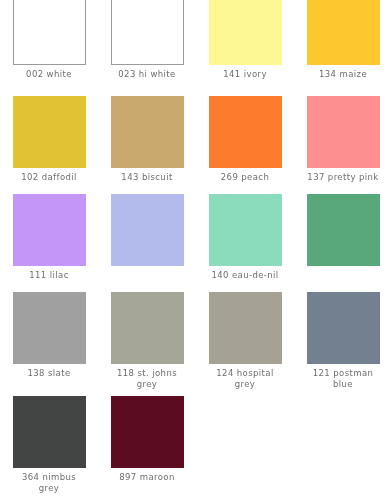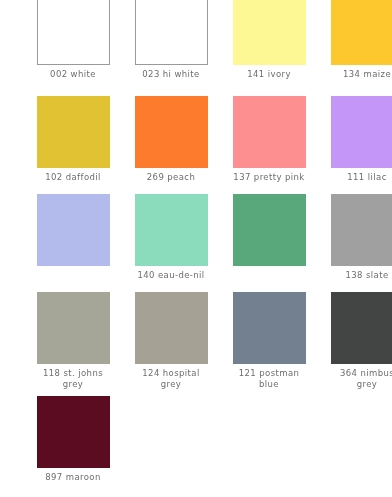--- a/index.html
+++ b/index.html
@@ -13,21 +13,20 @@
     overflow: hidden;
     font-family: "DejaVu Sans", "Liberation Sans", sans-serif;
   }
   #swatch-grid {
     display: grid;
     grid-template-columns: repeat(4, 98px);
     grid-template-rows: 96px 98px 98px 104px 101px;
     width: 352px;
     height: 497px;
     box-sizing: border-box;
-    padding-left: 24px;
   }
   .swatch-cell {
     display: flex;
     flex-direction: column;
     align-items: center;
     justify-content: flex-start;
     box-sizing: border-box;
     overflow: hidden;
   }
   .swatch-chip {
@@ -78,20 +77,24 @@
     </div>
     <div class="swatch-cell row-1">
       <div class="swatch-chip" style="background-color: rgb(252, 200, 46);"></div>
       <div class="swatch-label">134 maize</div>
     </div>
     <div class="swatch-cell row-2">
       <div class="swatch-chip" style="background-color: rgb(224, 194, 51);"></div>
       <div class="swatch-label">102 daffodil</div>
     </div>
     <div class="swatch-cell row-2">
+      <div class="swatch-chip" style="background-color: rgb(201, 169, 109);"></div>
+      <div class="swatch-label">143 biscuit</div>
+    </div>
+    <div class="swatch-cell row-2">
       <div class="swatch-chip" style="background-color: rgb(253, 123, 44);"></div>
       <div class="swatch-label">269 peach</div>
     </div>
     <div class="swatch-cell row-3">
       <div class="swatch-chip" style="background-color: rgb(253, 143, 144);"></div>
       <div class="swatch-label">137 pretty pink</div>
     </div>
     <div class="swatch-cell row-3">
       <div class="swatch-chip" style="background-color: rgb(196, 150, 247);"></div>
       <div class="swatch-label">111 lilac</div>

